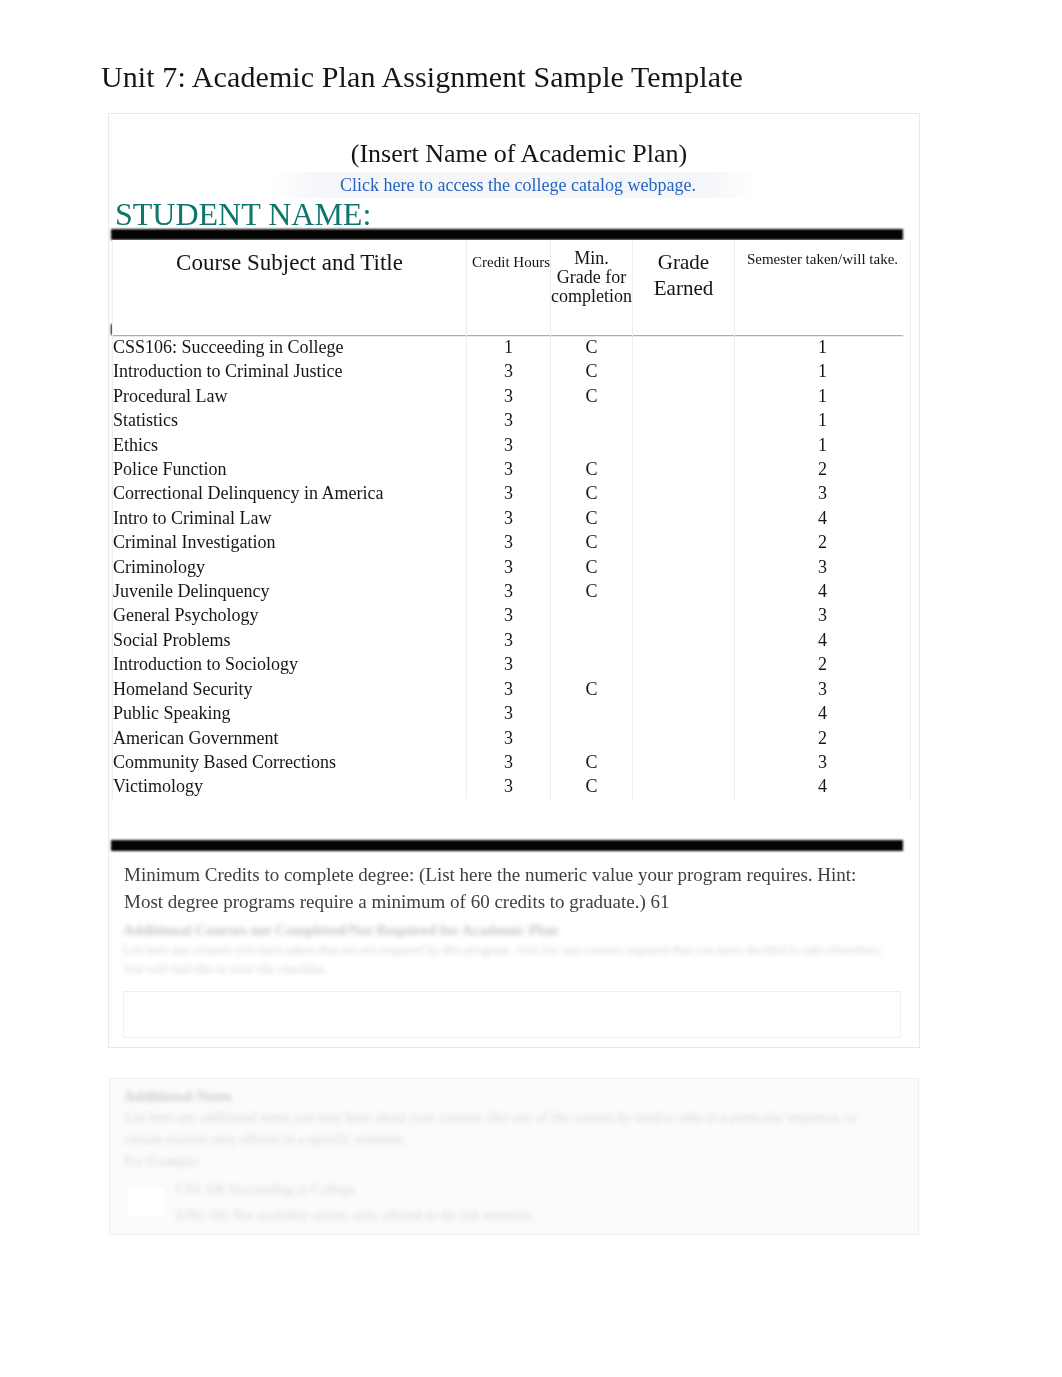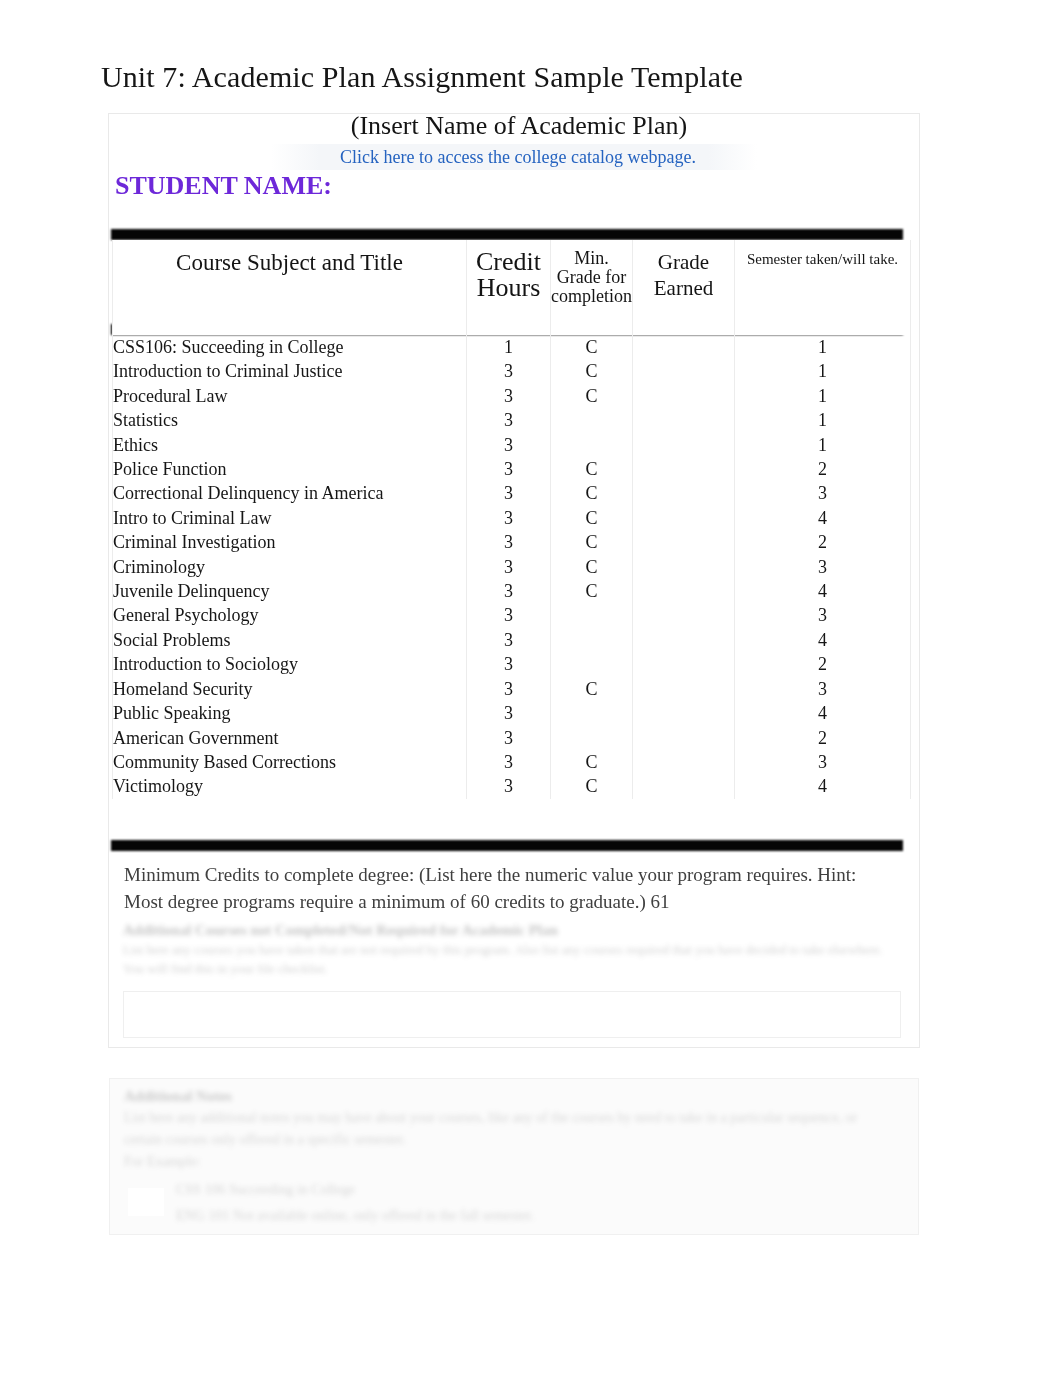--- a/index.html
+++ b/index.html
@@ -44,44 +44,43 @@
     width: 812px;
     height: 935px;
     border: 1px solid #e9e9e9;
     background: #ffffff;
     box-sizing: border-box;
   }
 
   .heading-block {
     position: absolute;
     left: 109px;
-    top: 108px;
+    top: 136px;
     width: 810px;
   }
   .plan-name {
     text-align: center;
     font-size: 26px;
     line-height: 36px;
     padding-left: 10px;
     color: #141414;
   }
   .catalog-link {
     text-align: center;
     font-size: 18px;
     line-height: 26px;
     padding-left: 8px;
     color: #2563c0;
     background: linear-gradient(to right, rgba(255,255,255,0) 20%, #f4f6f9 26%, #f4f6f9 74%, rgba(255,255,255,0) 80%);
   }
   .student-name {
-    font-size: 26px;
+    font-size: 32px;
     line-height: 32px;
     padding-left: 6px;
-    color: #6d28d9;
-    font-weight: bold;
+    color: #0f766e;
   }
 
   
   .bar {
     position: absolute;
     left: 111px;
     width: 792px;
     height: 11px;
     background: #050505;
     filter: blur(1.1px);
@@ -116,21 +115,21 @@
   }
   table.plan thead th {
     height: 86px;
     vertical-align: top;
     padding-top: 9px;
     font-weight: normal;
     color: #141414;
     background: #ffffff;
   }
   th.h-title  { font-size: 23px; line-height: 28px; text-align: center; margin-top: 28px; }
-  th.h-credit { font-size: 26px; line-height: 26px; text-align: center; }
+  th.h-credit { font-size: 15px; line-height: 26px; text-align: right; }
   th.h-min    { font-size: 18px; line-height: 19px; text-align: center; padding-left: 3px; padding-right: 3px; }
   th.h-grade  { font-size: 21px; line-height: 26px; text-align: center; }
   th.h-sem    { font-size: 15px; line-height: 21px; text-align: center; padding-left: 4px; padding-right: 4px; }
 
   table.plan tbody td {
     height: 24.4px;
     font-size: 18px;
     line-height: 24.4px;
     color: #161616;
   }

